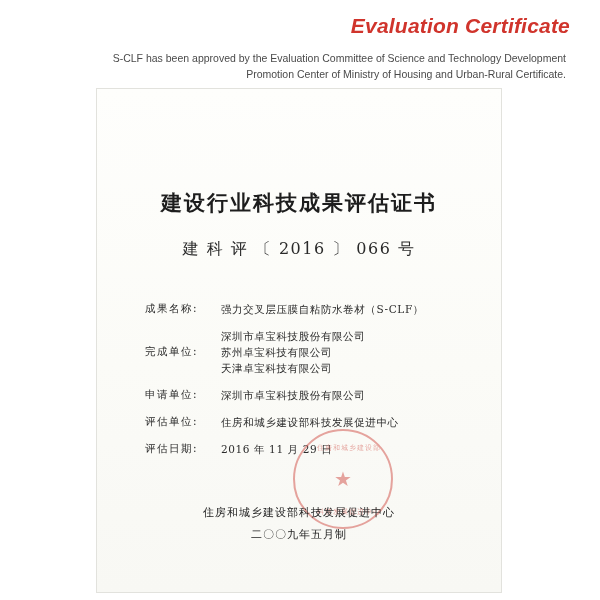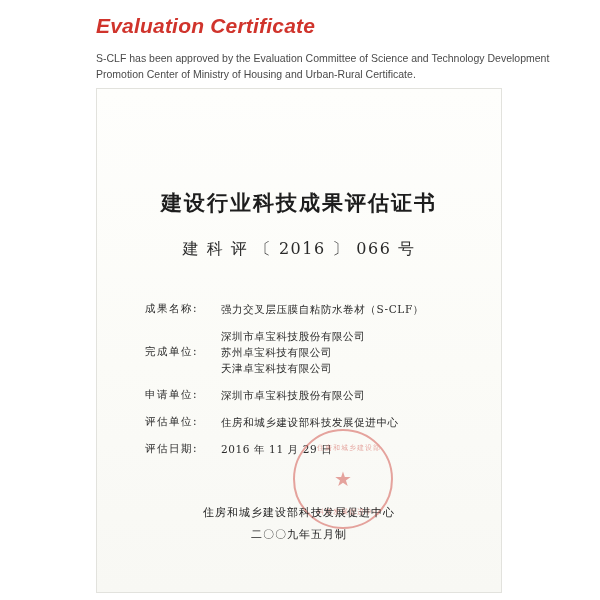--- a/index.html
+++ b/index.html
@@ -15,20 +15,21 @@
   }
   .page {
     position: relative;
     width: 600px;
     height: 600px;
     box-sizing: border-box;
     padding: 0;
   }
   .header {
     padding: 14px 30px 0 96px;
+    text-align: right;
   }
   .title {
     color: #d0342c;
     font-size: 21px;
     font-weight: bold;
     font-style: italic;
     letter-spacing: 0.2px;
     margin: 0 0 12px 0;
     font-family: "Liberation Sans", sans-serif;
   }

